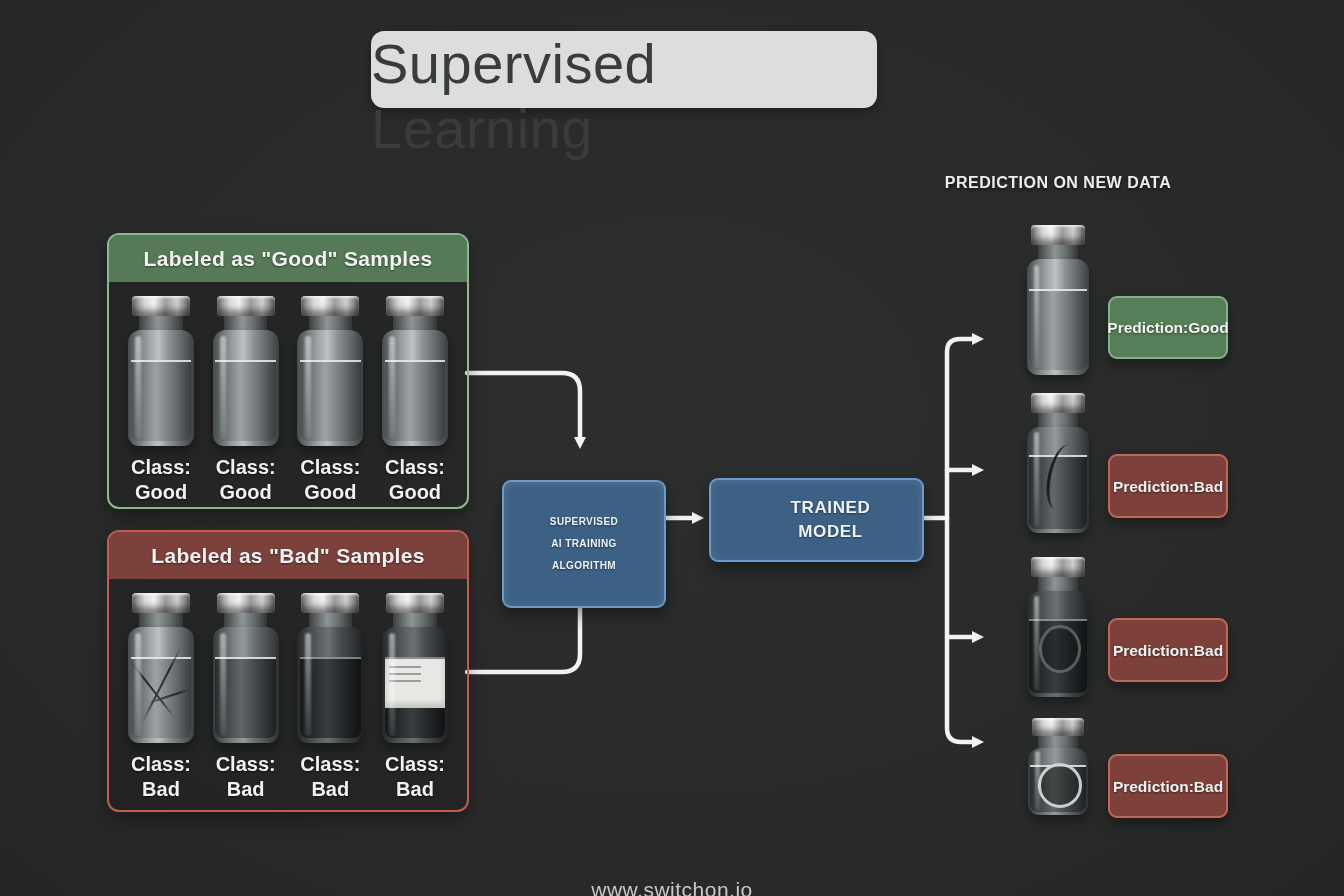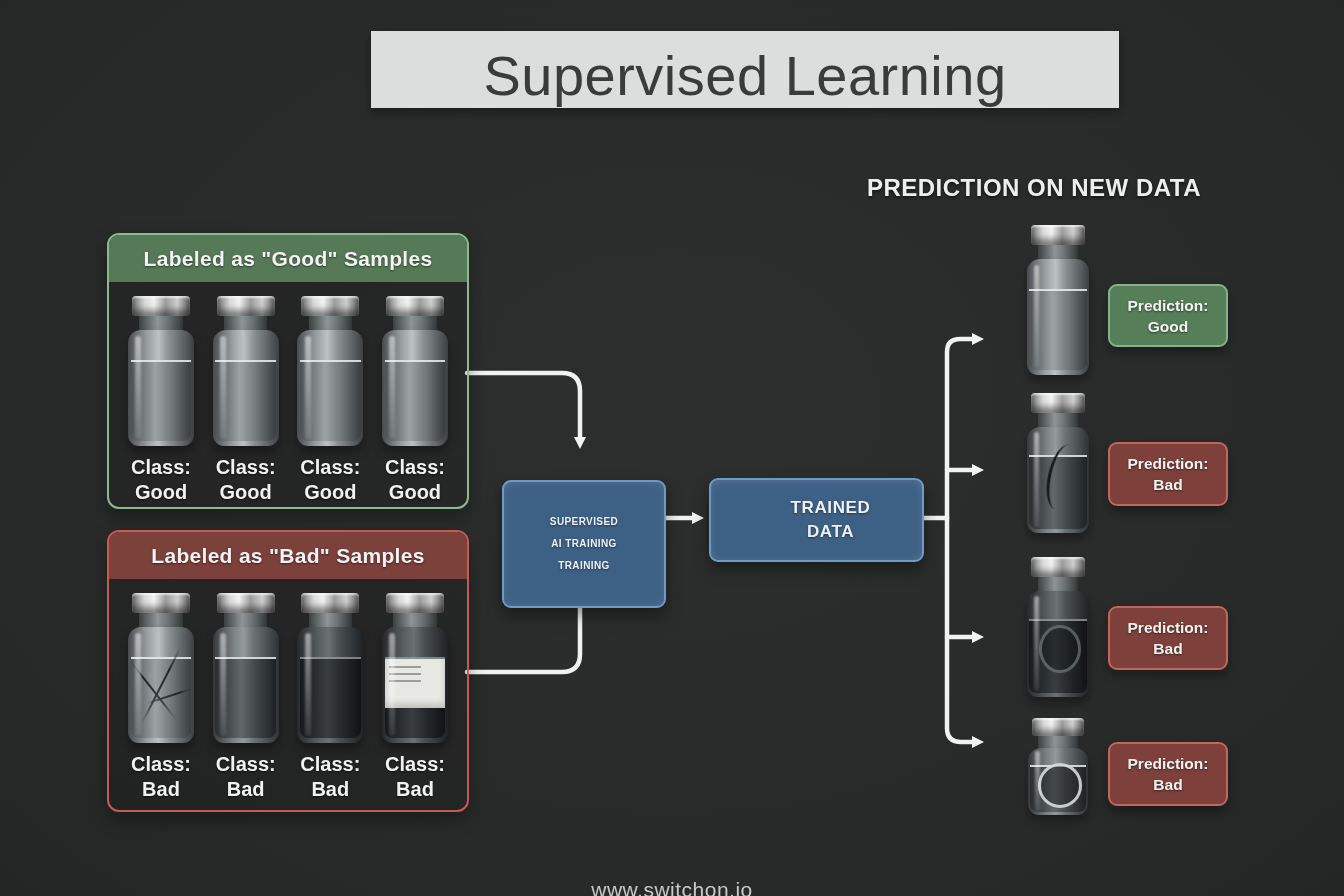--- a/index.html
+++ b/index.html
@@ -3,34 +3,35 @@
 <meta charset="utf-8">
 <style>
   html,body{margin:0;padding:0;background:#2a2c2b;}
   #canvas{
     position:relative;width:1344px;height:896px;overflow:hidden;
     background:radial-gradient(ellipse at 50% 45%, #2d2f2e 0%, #282a29 70%, #242625 100%);
     font-family:"Liberation Sans","DejaVu Sans",sans-serif;
   }
   
   .title-box{
-    position:absolute;left:371px;top:31px;width:748px;height:77px;
-    background:#dcdedd;display:flex;align-items:flex-end;justify-content:center;
+    position:absolute;left:371px;top:31px;width:506px;height:77px;
+    background:#dcdedd;display:flex;align-items:flex-start;justify-content:center;
     box-shadow:0 4px 10px rgba(0,0,0,.35);
+    border-radius:13px;
   }
   .title-box span{font-size:56px;color:#3a3c3c;font-weight:400;letter-spacing:.5px;}
   
   .left-heading{
     position:absolute;left:88px;top:156px;width:390px;text-align:center;
     color:#f1f1f1;font-weight:700;font-size:22px;line-height:33px;letter-spacing:.5px;
     text-shadow:0 2px 3px rgba(0,0,0,.5);
   }
   .right-heading{
-    position:absolute;left:844px;top:174px;width:380px;text-align:center;
-    color:#eeeeee;font-weight:700;font-size:24px;letter-spacing:.5px;
+    position:absolute;left:868px;top:174px;width:380px;text-align:center;
+    color:#eeeeee;font-weight:700;font-size:16px;letter-spacing:.5px;
     text-shadow:0 2px 3px rgba(0,0,0,.5);
   }
   
   .sample-box{
     position:absolute;left:107px;width:358px;border-radius:12px;overflow:hidden;
     background:rgba(0,0,0,.12);box-shadow:0 8px 18px rgba(0,0,0,.35);
   }
   .sample-box.good{top:233px;height:272px;border:2px solid #8cba8e;}
   .sample-box.bad{top:530px;height:278px;border:2px solid #c55a50;}
   .sample-header{
@@ -119,23 +120,23 @@
   .rvial{position:absolute;}
   .rv1{left:1027px;top:225px;width:62px;height:150px;}
   .rv2{left:1027px;top:393px;width:62px;height:140px;}
   .rv3{left:1027px;top:557px;width:62px;height:140px;}
   .rv4{left:1028px;top:718px;width:60px;height:97px;}
   .rv4 .cap{height:18px;}
   .rv4 .neck{top:18px;height:12px;}
   .rv4 .vbody{top:30px;}
   .pred-badge{
     position:absolute;left:1108px;width:116px;border-radius:9px;
-    display:flex;flex-direction:column;align-items:center;justify-content:center;
+    display:flex;flex-direction:row;align-items:center;justify-content:center;
     color:#f3f3f3;font-weight:700;font-size:15.5px;line-height:21px;
-    text-shadow:0 1px 2px rgba(0,0,0,.5);box-shadow:0 6px 12px rgba(0,0,0,.35);
+    text-shadow:0 1px 2px rgba(0,0,0,.5);box-shadow:0 6px 12px rgba(0,0,0,.35);margin-top:12px;
   }
   .pred-good{background:#567e58;border:2px solid #85b287;}
   .pred-bad{background:#7d403b;border:2px solid #c2655b;}
   .pb1{top:284px;height:59px;}
   .pb2{top:442px;height:60px;}
   .pb3{top:606px;height:60px;}
   .pb4{top:742px;height:60px;}
   
   #arrows{position:absolute;left:0;top:0;width:1344px;height:896px;pointer-events:none;}
   
@@ -296,25 +297,25 @@
           <div>Class:</div>
           <div>Bad</div>
         </div>
       </div>
     </div>
   </div>
 
   <div class="flow-box algo-box">
     <div>SUPERVISED</div>
     <div>AI TRAINING</div>
-    <div>TRAINING</div>
+    <div>ALGORITHM</div>
   </div>
   <div class="flow-box model-box">
     <div>TRAINED</div>
-    <div>DATA</div>
+    <div>MODEL</div>
   </div>
 
   <div class="right-heading">PREDICTION ON NEW DATA</div>
 
   <div class="vial rvial rv1 v-clear">
     <div class="cap"></div>
     <div class="neck"></div>
     <div class="vbody">
       <div class="liquid"></div>
       <div class="shine"></div>

